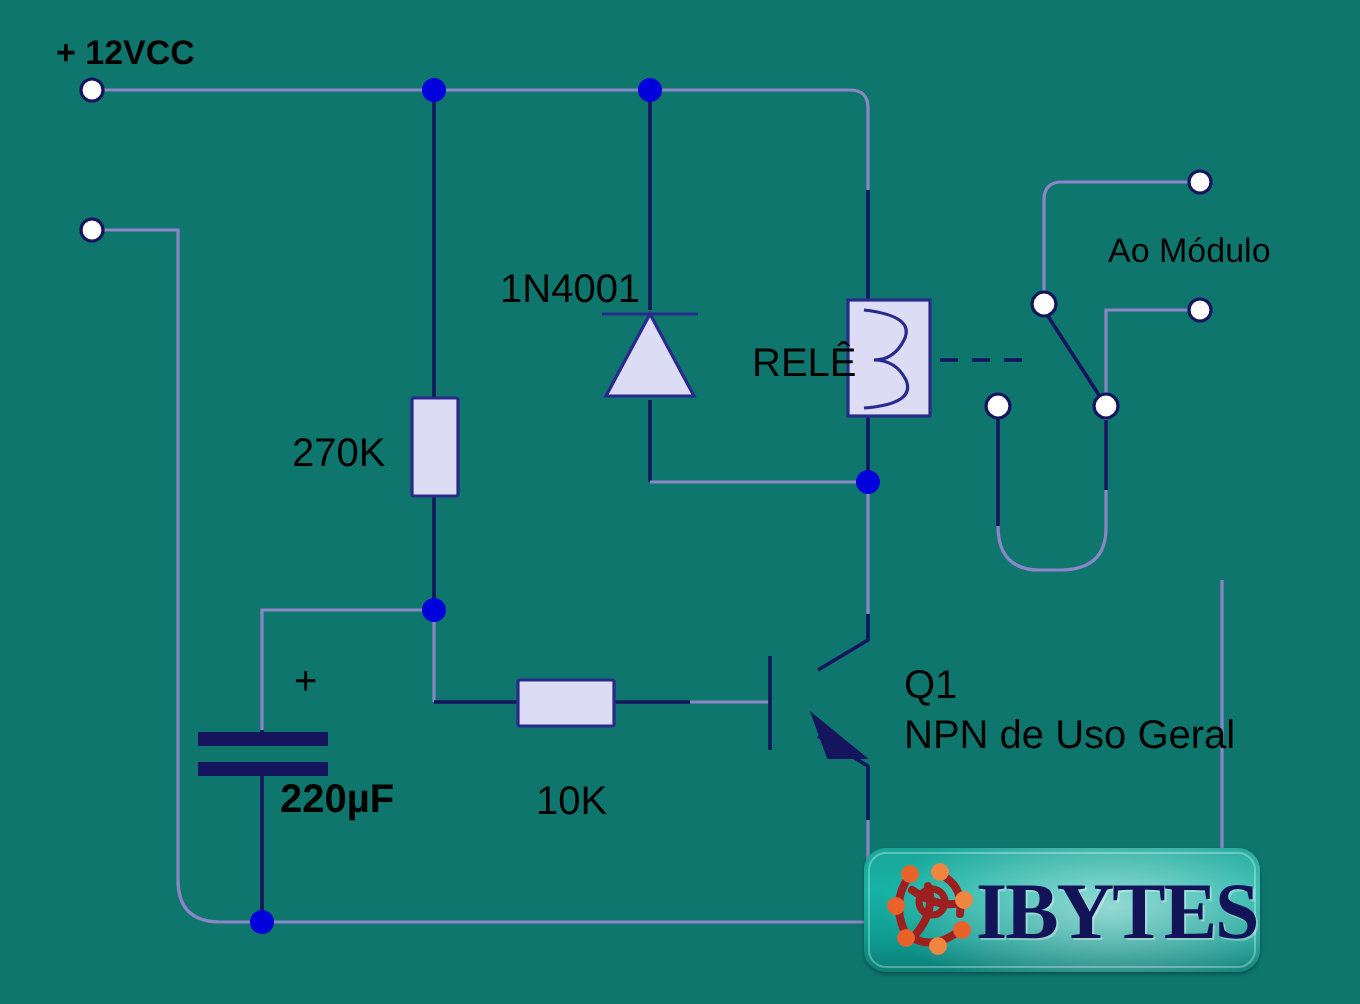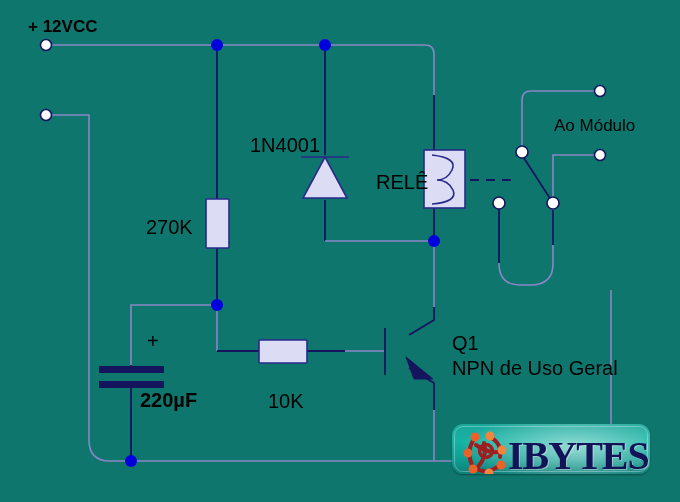--- a/index.html
+++ b/index.html
@@ -31,24 +31,24 @@
     white-space: nowrap;
     line-height: 1;
   }
   .lbl-big { font-size: 17px; }
   .lbl-med { font-size: 20px; }
   .lbl-bold { font-weight: bold; }
 
   
   #brand-logo {
     position: absolute;
-    left: 452px;
+    left: 432px;
     top: 424px;
     width: 198px;
-    height: 50px;
+    height: 62px;
     border-radius: 11px;
     overflow: hidden;
     box-shadow: 0 1px 2px rgba(0,0,0,.35);
   }
   #brand-logo .logo-bg {
     position: absolute;
     inset: 0;
     background:
       radial-gradient(ellipse 120% 150% at 62% 48%, rgba(255,255,255,.55) 0%, rgba(255,255,255,0) 48%),
       linear-gradient(180deg, #1aa79a 0%, #16b3a4 35%, #0f9c91 72%, #0b7f78 100%);

